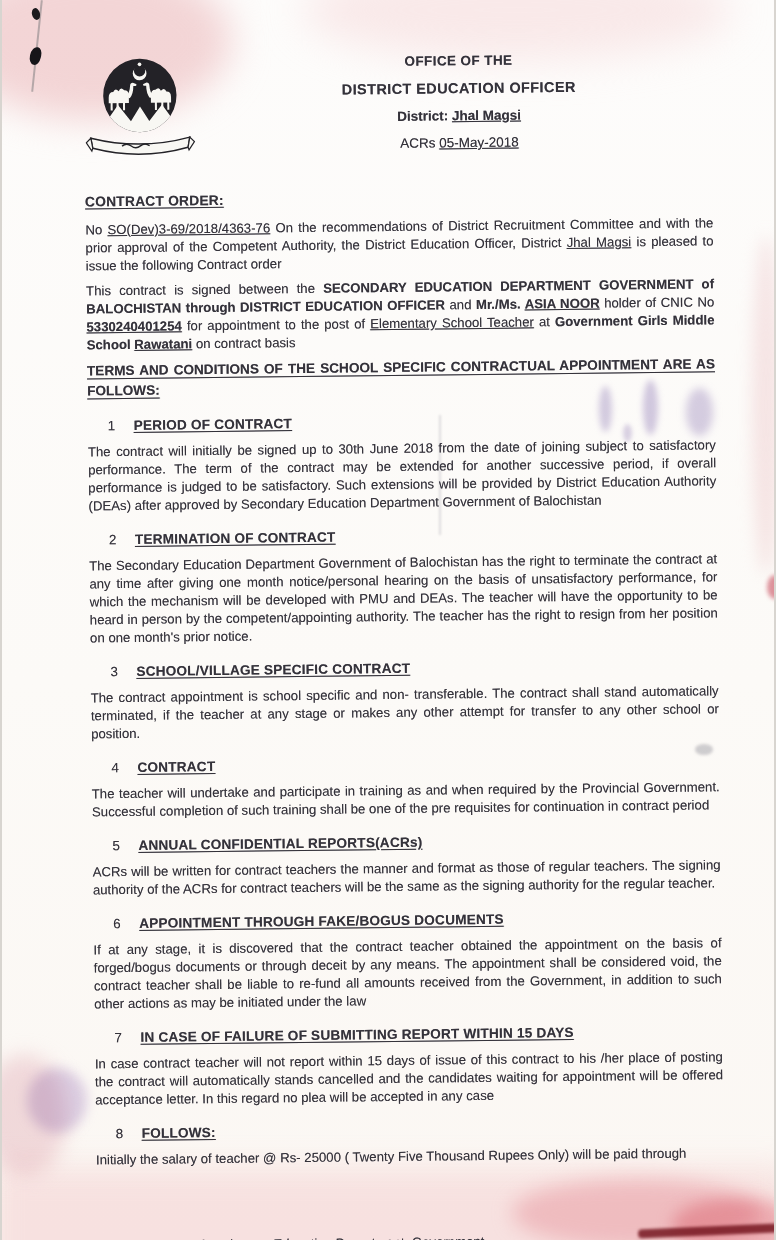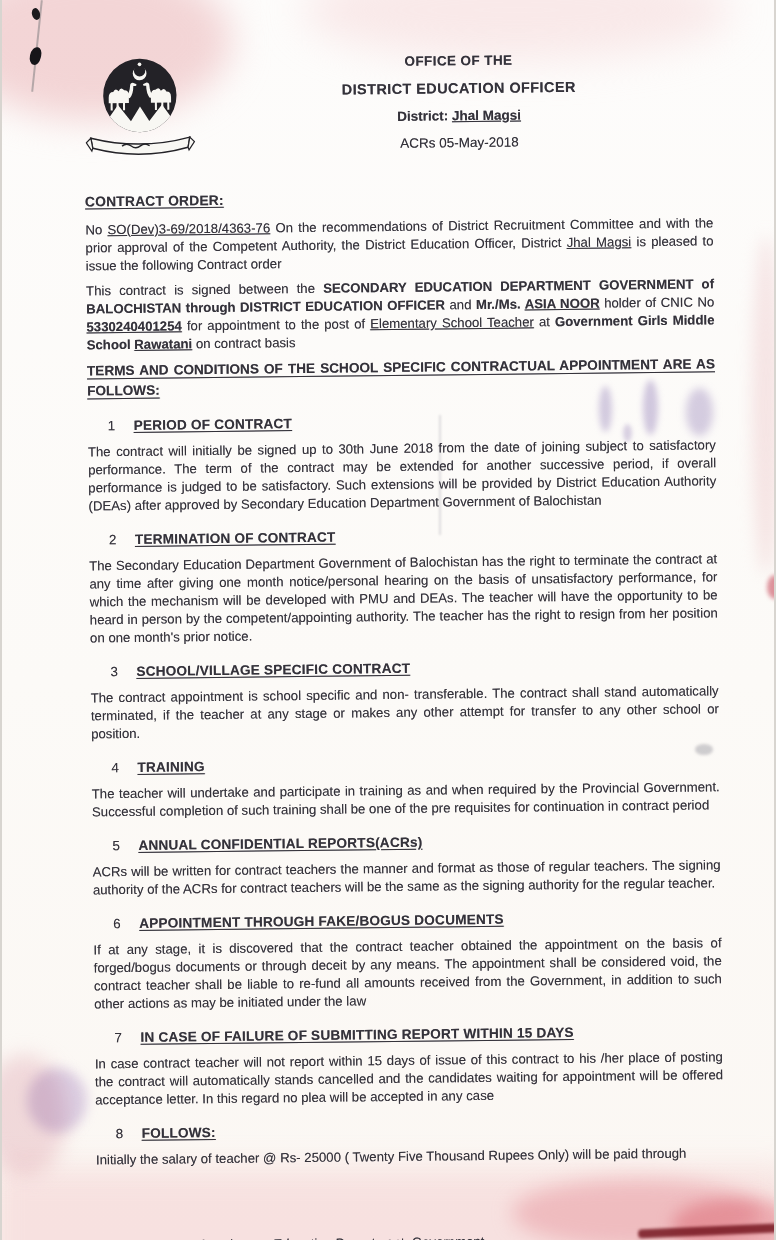--- a/index.html
+++ b/index.html
@@ -112,21 +112,21 @@
       <path d="M6,90 Q60,104 114,90 L112,101 Q60,115 8,101 Z" fill="#f8f7f3" stroke="#232227" stroke-width="1.6"></path>
       <path d="M6,90 L1,95 L7,104 L8,101 Z" fill="#f8f7f3" stroke="#232227" stroke-width="1.3"></path>
       <path d="M114,90 L119,95 L113,104 L112,101 Z" fill="#f8f7f3" stroke="#232227" stroke-width="1.3"></path>
       <path d="M40,99 q5,-4 10,0 q5,4 10,0 q5,-4 10,0" fill="none" stroke="#232227" stroke-width="1.5"></path>
     </svg>
 
     <div class="hdr">
       <div class="l1">OFFICE OF THE</div>
       <div class="l2">DISTRICT EDUCATION OFFICER</div>
       <div class="l3"><span style="font-weight: 700;">District: </span><span style="font-weight: 700; text-decoration: underline;">Jhal Magsi</span></div>
-      <div class="l4"><span>ACRs  </span><span style="">05-May-2018</span></div>
+      <div class="l4"><span>ACRs  </span><span style="text-decoration: underline;">05-May-2018</span></div>
     </div>
 
     <div class="doc">
       <div class="dochead">CONTRACT ORDER:</div>
       <p><span>No </span><span style="text-decoration: underline;">SO(Dev)3-69/2018/4363-76</span><span> On the recommendations of District Recruitment Committee and with the prior approval of the Competent Authority, the District Education Officer, District </span><span style="text-decoration: underline;">Jhal Magsi</span><span> is pleased to issue the following Contract order</span></p>
       <p><span>This contract is signed between the </span><span style="font-weight: 700;">SECONDARY EDUCATION DEPARTMENT GOVERNMENT of BALOCHISTAN through DISTRICT EDUCATION OFFICER</span><span> and </span><span style="font-weight: 700;">Mr./Ms. </span><span style="font-weight: 700; text-decoration: underline;">ASIA NOOR</span><span> holder of CNIC No </span><span style="font-weight: 700; text-decoration: underline;">5330240401254</span><span> for appointment to the post of </span><span style="text-decoration: underline;">Elementary School Teacher</span><span> at </span><span style="font-weight: 700;">Government Girls Middle School </span><span style="font-weight: 700; text-decoration: underline;">Rawatani</span><span> on contract basis</span></p>
 
       <div class="terms">TERMS AND CONDITIONS OF THE SCHOOL SPECIFIC CONTRACTUAL APPOINTMENT ARE AS FOLLOWS:</div>
 
       <div class="sec-head">
@@ -138,21 +138,21 @@
         <span class="sec-num">2</span><span class="sec-title">TERMINATION OF CONTRACT</span>
       </div>
       <p>The Secondary Education Department Government of Balochistan has the right to terminate the contract at any time after giving one month notice/personal hearing on the basis of unsatisfactory performance, for which the mechanism will be developed with PMU and DEAs. The teacher will have the opportunity to be heard in person by the competent/appointing authority. The teacher has the right to resign from her position on one month's prior notice.</p>
 
       <div class="sec-head">
         <span class="sec-num">3</span><span class="sec-title">SCHOOL/VILLAGE SPECIFIC CONTRACT</span>
       </div>
       <p>The contract appointment is school specific and non- transferable. The contract shall stand automatically terminated, if the teacher at any stage or makes any other attempt for transfer to any other school or position.</p>
 
       <div class="sec-head">
-        <span class="sec-num">4</span><span class="sec-title">TRAINING</span>
+        <span class="sec-num">4</span><span class="sec-title">CONTRACT</span>
       </div>
       <p>The teacher will undertake and participate in training as and when required by the Provincial Government. Successful completion of such training shall be one of the pre requisites for continuation in contract period</p>
 
       <div class="sec-head">
         <span class="sec-num">5</span><span class="sec-title">ANNUAL CONFIDENTIAL REPORTS(ACRs)</span>
       </div>
       <p>ACRs will be written for contract teachers the manner and format as those of regular teachers. The signing authority of the ACRs for contract teachers will be the same as the signing authority for the regular teacher.</p>
 
       <div class="sec-head">
         <span class="sec-num">6</span><span class="sec-title">APPOINTMENT THROUGH FAKE/BOGUS DOCUMENTS</span>

